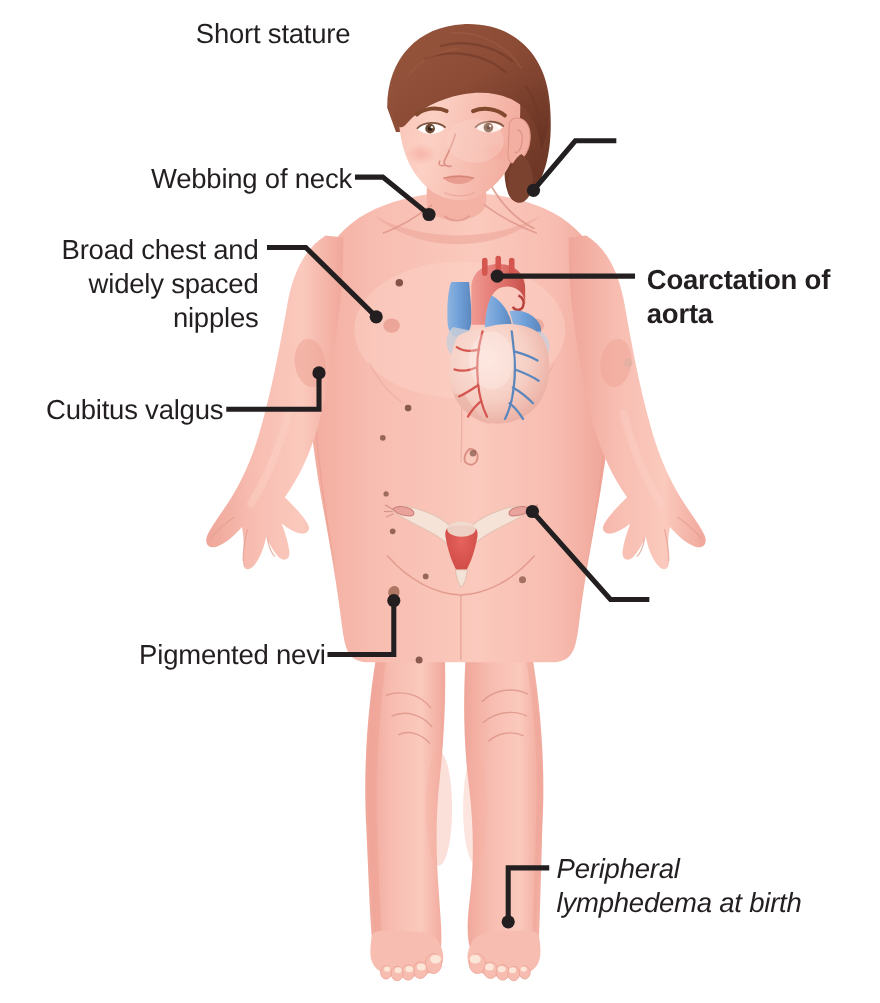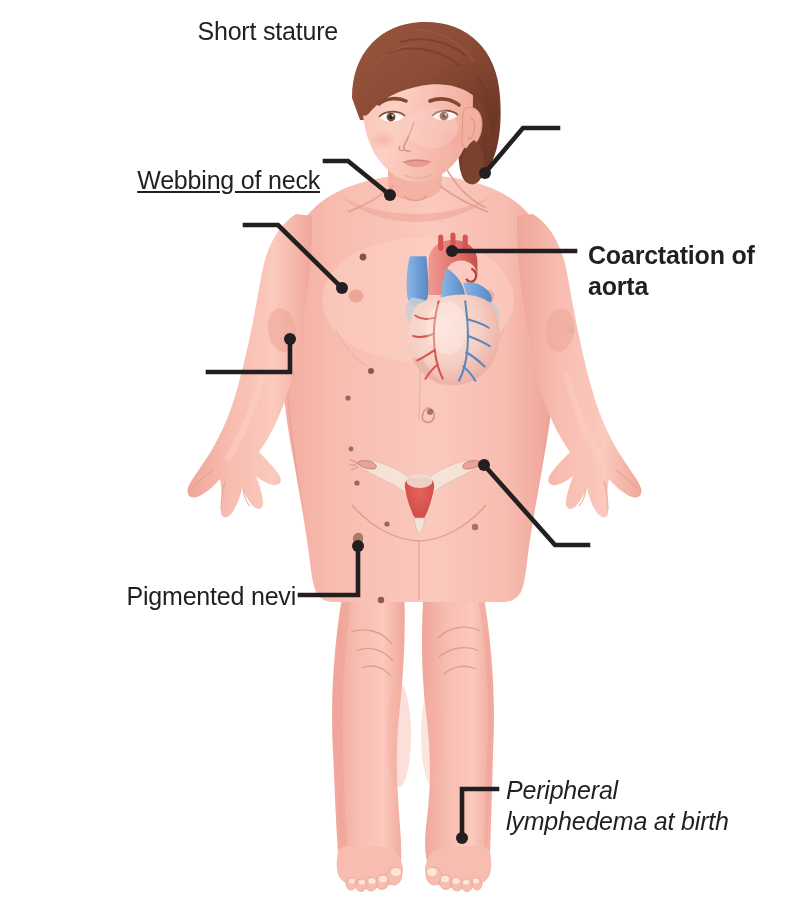--- a/index.html
+++ b/index.html
@@ -38,21 +38,21 @@
     position: absolute;
     font-family: "Liberation Sans", sans-serif;
     font-size: 25px;
     line-height: 31px;
     color: #231f20;
     white-space: pre-line;
     letter-spacing: -0.2px;
   }
   .label-right { text-align: left; }
   .label-left  { text-align: right; }
-  .label-center { text-align: right; }
+  .label-center { text-align: left; }
 </style>
 </head>
 <body>
 
 <div id="figure-root">
 
   <svg id="anatomy-svg" viewBox="0 0 800 912" xmlns="http://www.w3.org/2000/svg">
     <defs>
       <linearGradient id="gTorso" x1="0" y1="0" x2="1" y2="0">
         <stop offset="0%" stop-color="#f2ab9e"></stop>
@@ -486,26 +486,30 @@
       <circle cx="290" cy="339" r="6"></circle>
       <circle cx="484" cy="465" r="6"></circle>
       <circle cx="358" cy="546" r="6"></circle>
       <circle cx="462" cy="838" r="6"></circle>
     </g>
   </svg>
 
   <div class="callout-label label-center" style="left:178px; top:16px;  width:160px;">Short stature</div>
 
 
-  <div class="callout-label label-left" style="left:95px;  top:165px; width:225px;text-decoration:underline;">Webbing of neck</div>
-
+  <div class="callout-label label-left" style="left:95px;  top:148px; width:225px;">Webbing of neck</div>
+
+  <div class="callout-label label-right" style="left: 20px; top: 212px; width: 215px; text-align: right;">Broad chest and
+widely spaced
+nipples</div>
 
   <div class="callout-label label-right" style="left:588px; top:240px; width:200px;font-weight:bold;">Coarctation of
 aorta</div>
 
+  <div class="callout-label label-left" style="left:18px;  top:358px; width:185px;">Cubitus valgus</div>
 
 
   <div class="callout-label label-left" style="left:104px; top:581px; width:192px;">Pigmented nevi</div>
 
   <div class="callout-label label-right" style="left:506px; top:775px; width:285px;font-style:italic;">Peripheral
 lymphedema at birth</div>
 
 </div>
 
 </body></html>

